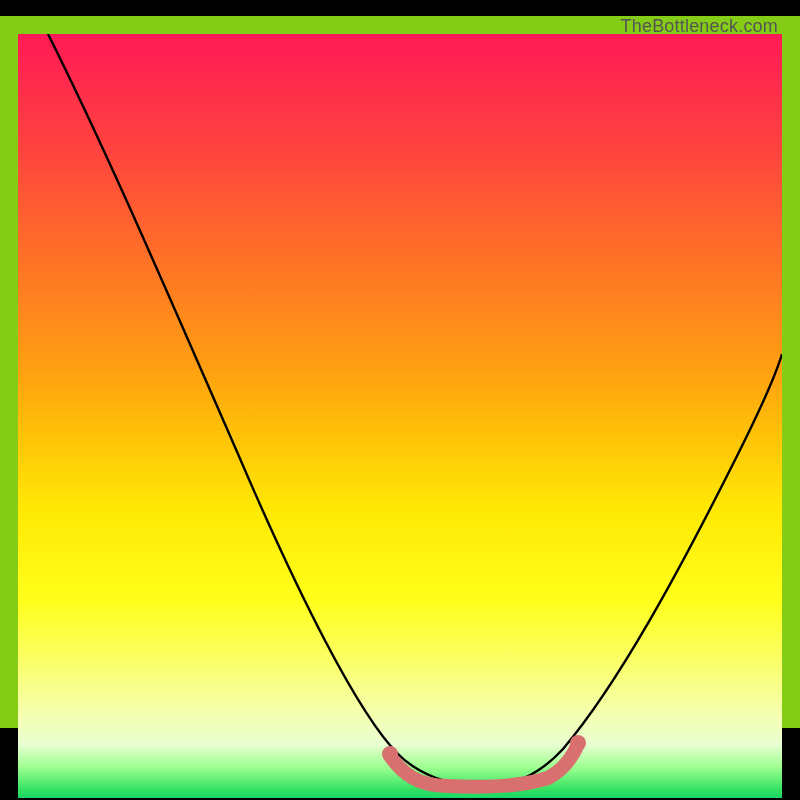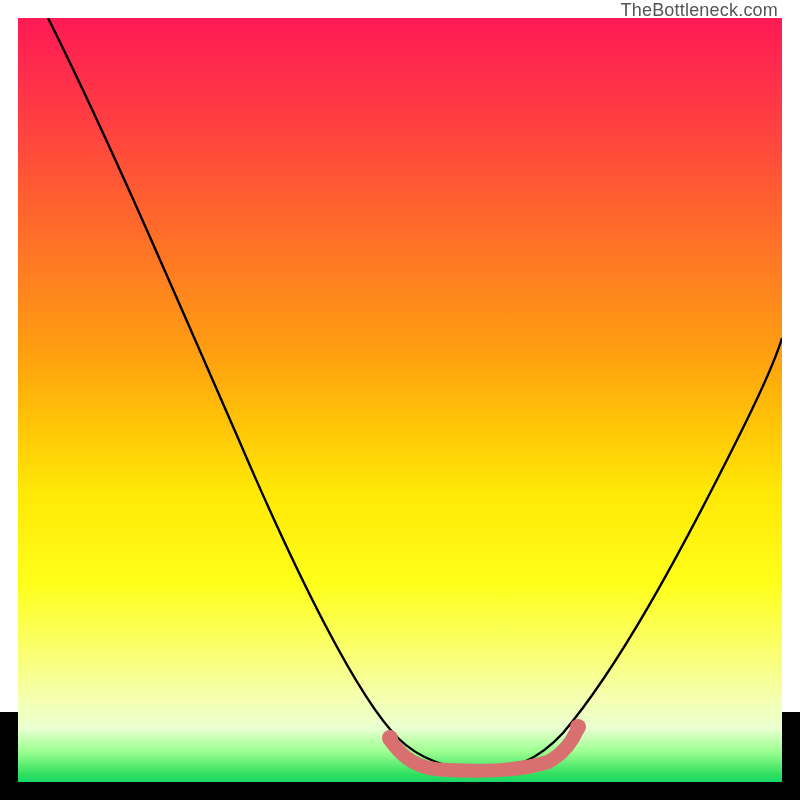--- a/index.html
+++ b/index.html
@@ -7,24 +7,24 @@
     padding: 0;
     width: 800px;
     height: 800px;
     background: #000;
     overflow: hidden;
     font-family: Arial, sans-serif;
   }
   .frame {
     position: absolute;
     left: 0;
-    top: 0;
+    top: 16px;
     width: 800px;
     height: 712px;
-    background: #ffffff;
+    background: #84cc16;
   }
   .plot {
     position: absolute;
     left: 18px;
     top: 18px;
     width: 764px;
     height: 764px;
     background: linear-gradient(to bottom,
       #ff1a55 0%,
       #ff2a4d 6%,

